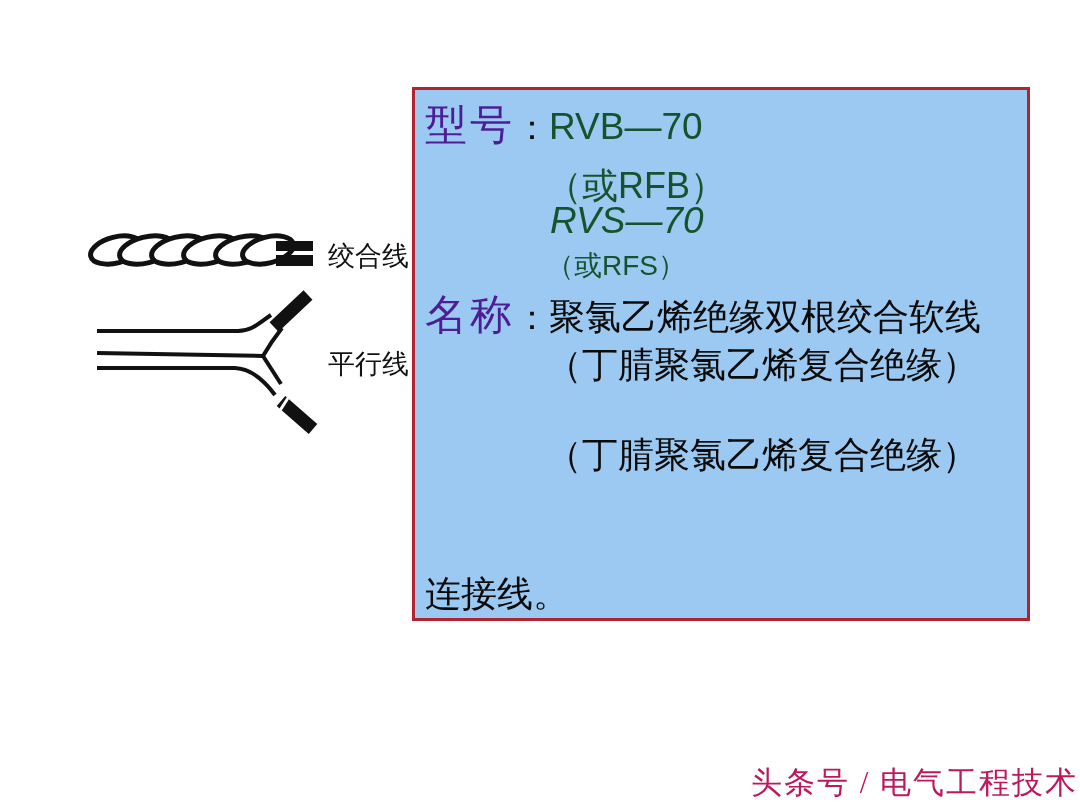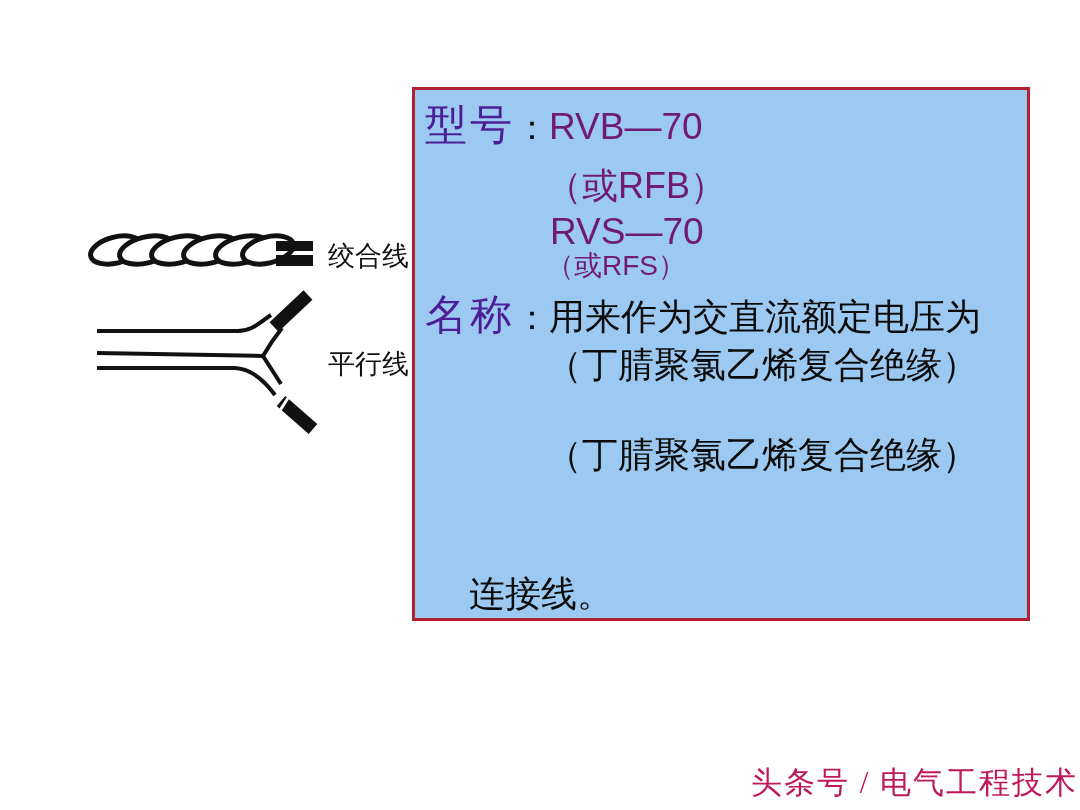--- a/index.html
+++ b/index.html
@@ -19,33 +19,33 @@
   }
   .row { position:absolute; white-space:nowrap; color:#0b0b0b; line-height:1.15; }
   .heading {
     font-family:"Liberation Serif", serif;
     font-size:42px; line-height:1;
     color:#4c1d95; letter-spacing:3px;
   }
   .colon-full { font-family:"Liberation Serif", serif; font-size:34px; color:#0b0b0b; }
   .colon-half { font-family:"Liberation Serif", serif; font-size:37px; color:#0b0b0b; }
   .zh  { font-family:"Liberation Serif", serif; font-size:36px; color:#0b0b0b; }
-  .lat { font-family:"Liberation Sans", sans-serif; font-size:37px; color:#701a75; }
+  .lat { font-family:"Liberation Sans", sans-serif; font-size:37px; color:#14532d; }
 
   .r1  { top:14px;  left:10px; }
   .r2  { top:75px;  left:131px;text-align:right; }
-  .r3  { top:121px; left:135px; }
+  .r3  { top:110px; left:135px;font-style:italic; }
   .r4  { top:160px; left:131px; }
   .r5  { top:204px; left:10px; }
   .r6  { top:255px; left:131px; }
   .r7  { top:300px; left:137px; }
   .r8  { top:345px; left:131px; }
   .r9  { top:390px; left:10px; }
   .r10 { top:440px; left:10px; }
-  .r11 { top:484px; left:10px;margin-left:44px; }
+  .r11 { top:484px; left:10px; }
 
   
   .wire-label {
     position:absolute; left:328px;
     font-family:"Liberation Serif", serif;
     font-size:27px; color:#111111; white-space:nowrap;
   }
   .wire-label.twisted  { top:238px; }
   .wire-label.parallel { top:346px; }
 
@@ -105,21 +105,21 @@
       <span class="lat" style="font-size:36px">（或RFB）</span>
     </div>
     <div class="row r3">
       <span class="lat">RVS—70</span>
     </div>
     <div class="row r4">
       <span class="lat" style="font-size:28px">（或RFS）</span>
     </div>
 
     <div class="row r5">
-      <span class="heading">名称</span><span class="colon-full">：</span><span class="zh">用来作为交直流额定电压为</span>
+      <span class="heading">名称</span><span class="colon-full">：</span><span class="zh">聚氯乙烯绝缘双根绞合软线</span>
     </div>
     <div class="row r6">
       <span class="zh">（丁腈聚氯乙烯复合绝缘）</span>
     </div>
     <div class="row r8">
       <span class="zh">（丁腈聚氯乙烯复合绝缘）</span>
     </div>
 
     <div class="row r11">
       <span class="zh">连接线。</span>

